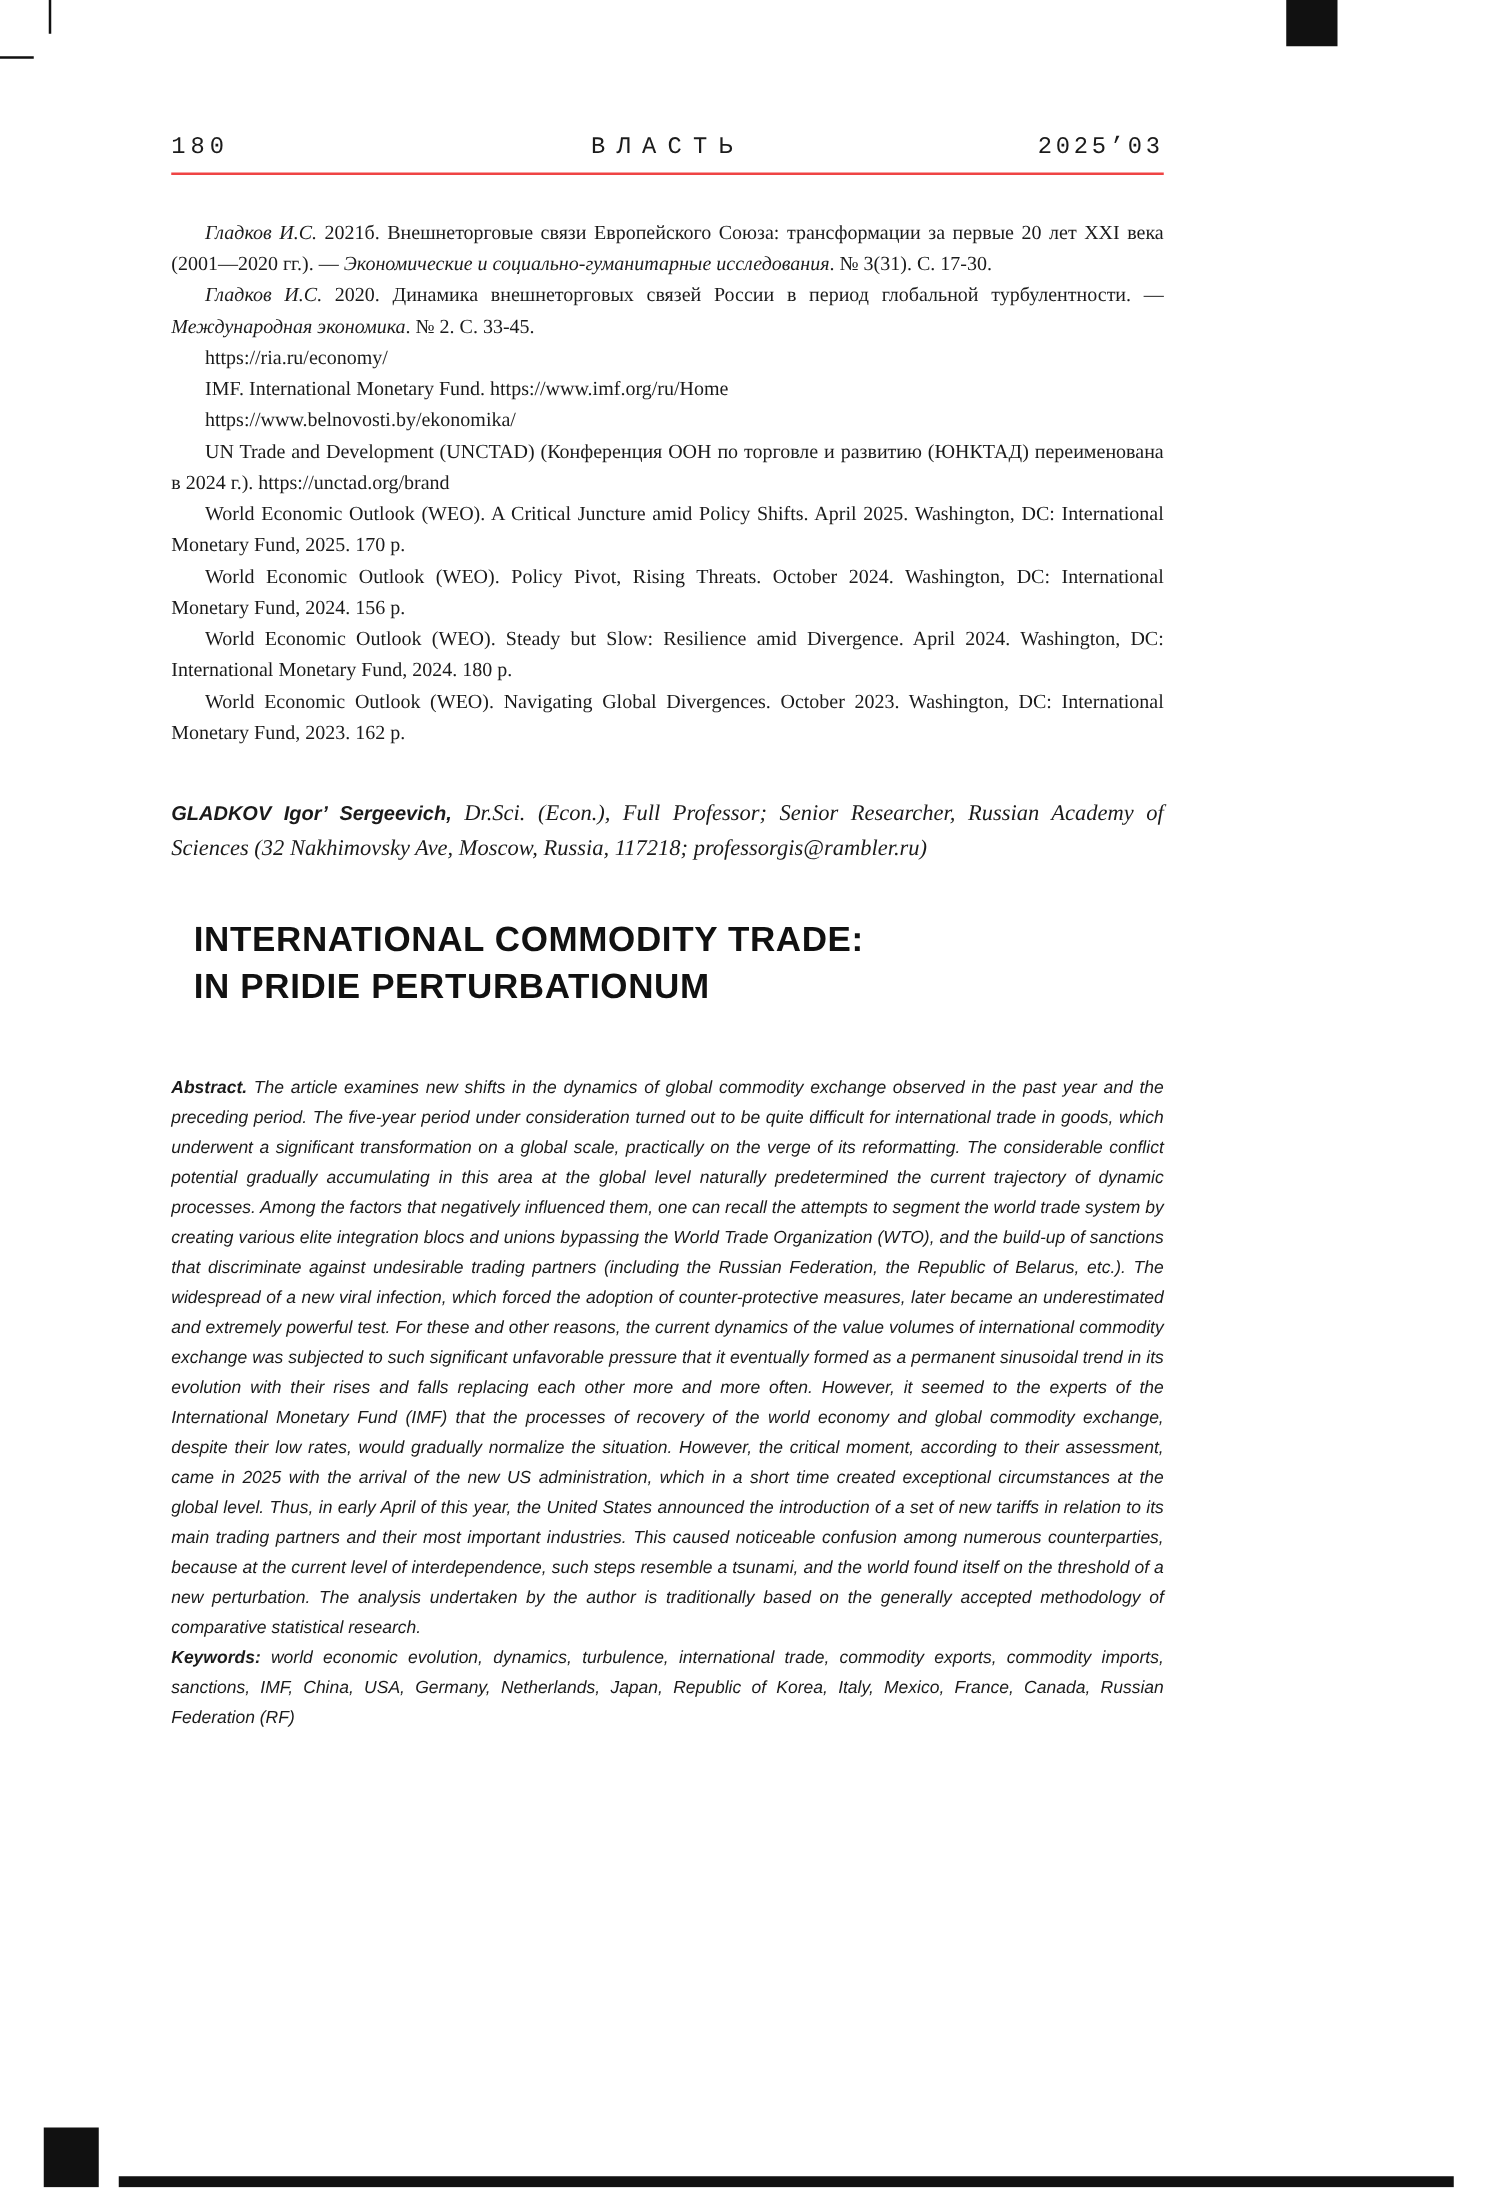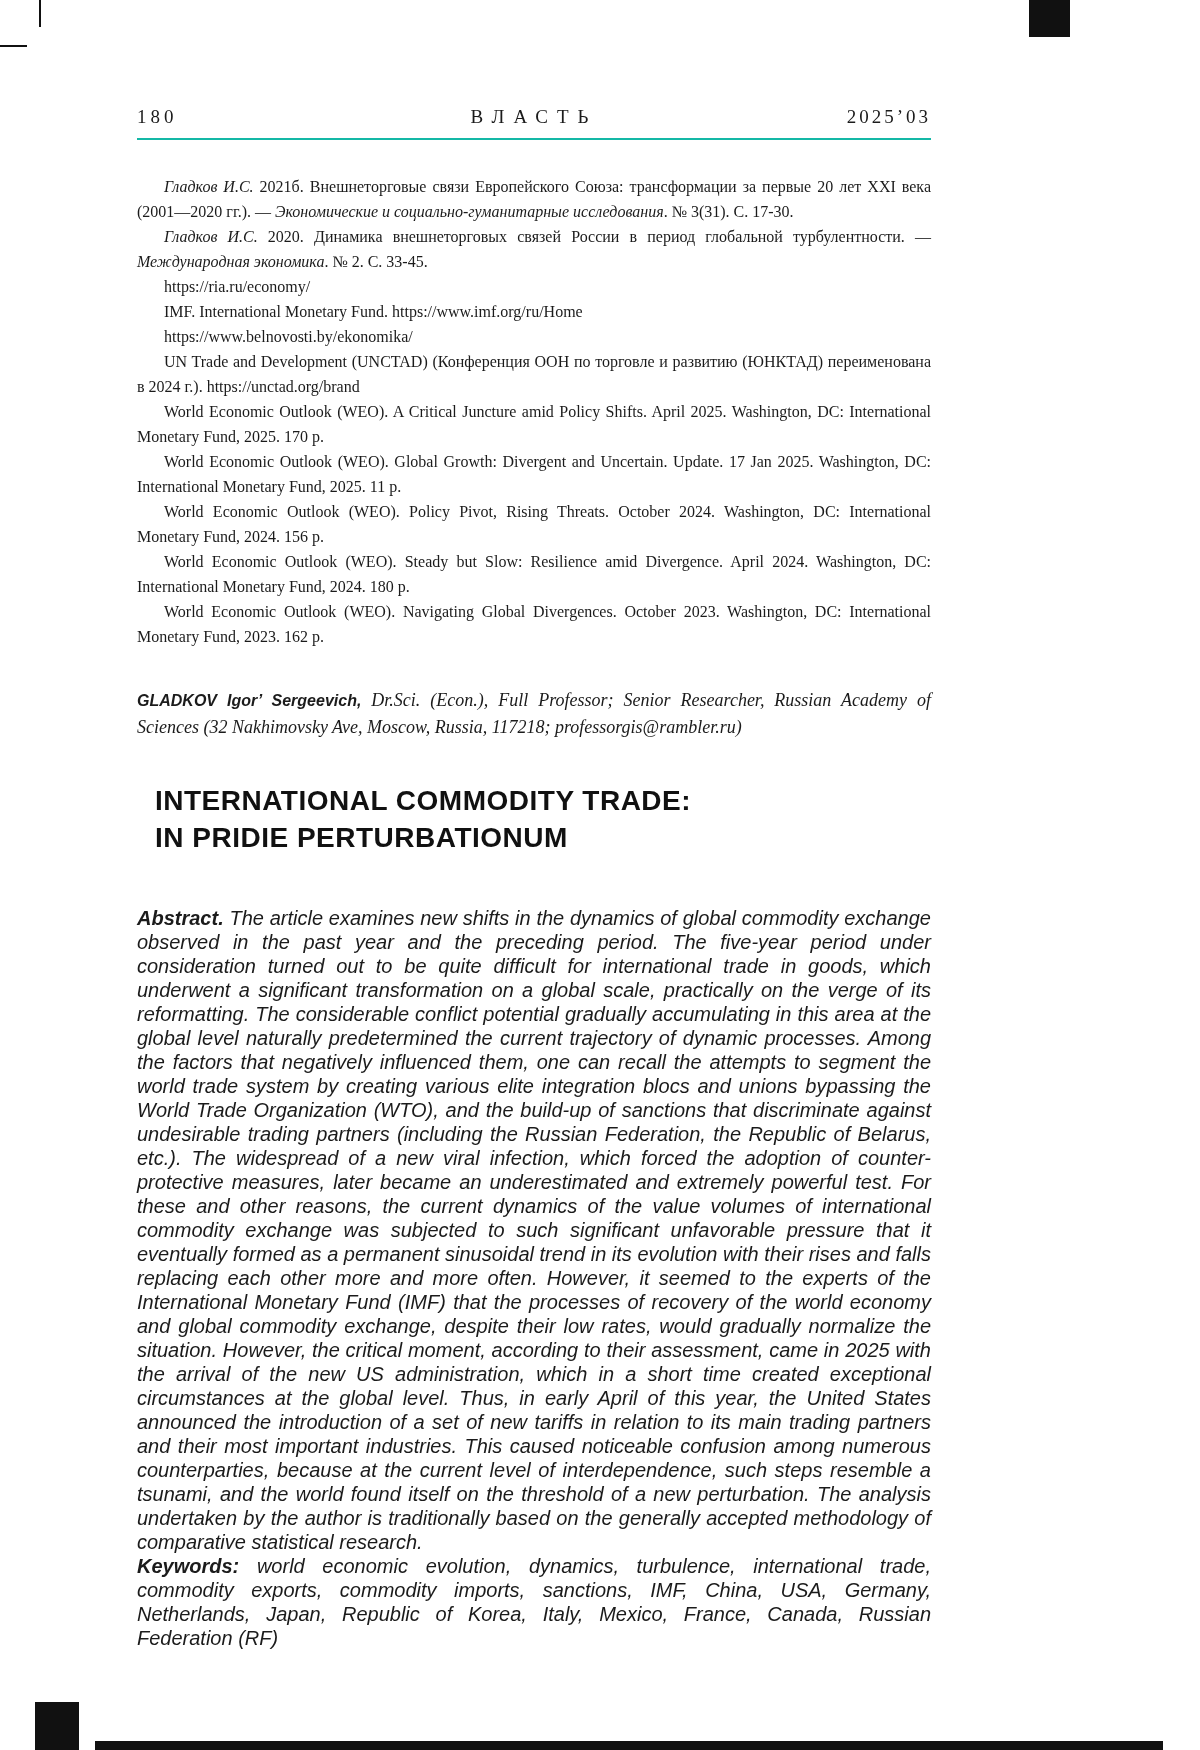--- a/index.html
+++ b/index.html
@@ -22,25 +22,25 @@
 
   .content {
     position: absolute;
     left: 137px;
     top: 106px;
     width: 794px;
   }
 
   .header {
     position: relative;
-    font-family: Liberation Serif, serif;
+    font-family: Liberation Mono, monospace;
     font-size: 19px;
     color: #1b1b1b;
     padding-bottom: 10px;
-    border-bottom: 2px solid #14b8a6;
+    border-bottom: 2px solid #ef4444;
     display: flex;
     justify-content: space-between;
     align-items: flex-end;
   }
   .page-num { letter-spacing: 4px; }
   .journal-name {
     position: absolute;
     left: 50%;
     transform: translateX(-50%);
     letter-spacing: 9px;
@@ -76,21 +76,21 @@
     font-weight: 700;
     font-size: 28px;
     line-height: 37px;
     letter-spacing: 0.5px;
     color: #111111;
   }
 
   .abstract, .keywords {
     font-family: "Liberation Sans", sans-serif;
     font-style: italic;
-    font-size: 20px;
+    font-size: 14px;
     line-height: 24px;
     text-align: justify;
     color: #1b1b1b;
   }
   .abstract { margin: 50px 0 0 0; }
   .keywords { margin: 0; }
   .abstract b, .keywords b { font-weight: 700; }
 </style>
 </head>
 <body>
@@ -112,21 +112,20 @@
     </div>
 
     <div class="refs" id="refs">
         <p class="ref"><span class="it">Гладков И.С.</span><span> 2021б. Внешнеторговые связи Европейского Союза: трансформации за первые 20 лет XXI века (2001—2020 гг.). — </span><span class="it">Экономические и социально-гуманитарные исследования</span><span>. № 3(31). С. 17-30.</span></p>
         <p class="ref"><span class="it">Гладков И.С.</span><span> 2020. Динамика внешнеторговых связей России в период глобальной турбулентности. — </span><span class="it">Международная экономика</span><span>. № 2. С. 33-45.</span></p>
         <p class="ref"><span>https://ria.ru/economy/</span></p>
         <p class="ref"><span>IMF. International Monetary Fund. https://www.imf.org/ru/Home</span></p>
         <p class="ref"><span>https://www.belnovosti.by/ekonomika/</span></p>
         <p class="ref"><span>UN Trade and Development (UNCTAD) (Конференция ООН по торговле и развитию (ЮНКТАД) переименована в 2024 г.). https://unctad.org/brand</span></p>
         <p class="ref"><span>World Economic Outlook (WEO). A Critical Juncture amid Policy Shifts. April 2025. Washington, DC: International Monetary Fund, 2025. 170 p.</span></p>
-        <p class="ref"><span>World Economic Outlook (WEO). Global Growth: Divergent and Uncertain. Update. 17 Jan 2025. Washington, DC: International Monetary Fund, 2025. 11 p.</span></p>
         <p class="ref"><span>World Economic Outlook (WEO). Policy Pivot, Rising Threats. October 2024. Washington, DC: International Monetary Fund, 2024. 156 p.</span></p>
         <p class="ref"><span>World Economic Outlook (WEO). Steady but Slow: Resilience amid Divergence. April 2024. Washington, DC: International Monetary Fund, 2024. 180 p.</span></p>
         <p class="ref"><span>World Economic Outlook (WEO). Navigating Global Divergences. October 2023. Washington, DC: International Monetary Fund, 2023. 162 p.</span></p>
       </div>
 
     <p class="author">
       <span class="author-name">GLADKOV Igor’ Sergeevich,</span><span class="author-details"> Dr.Sci. (Econ.), Full Professor; Senior Researcher, Russian Academy of Sciences (32 Nakhimovsky Ave, Moscow, Russia, 117218; professorgis@rambler.ru)</span>
     </p>
 
     <h1 class="title">

